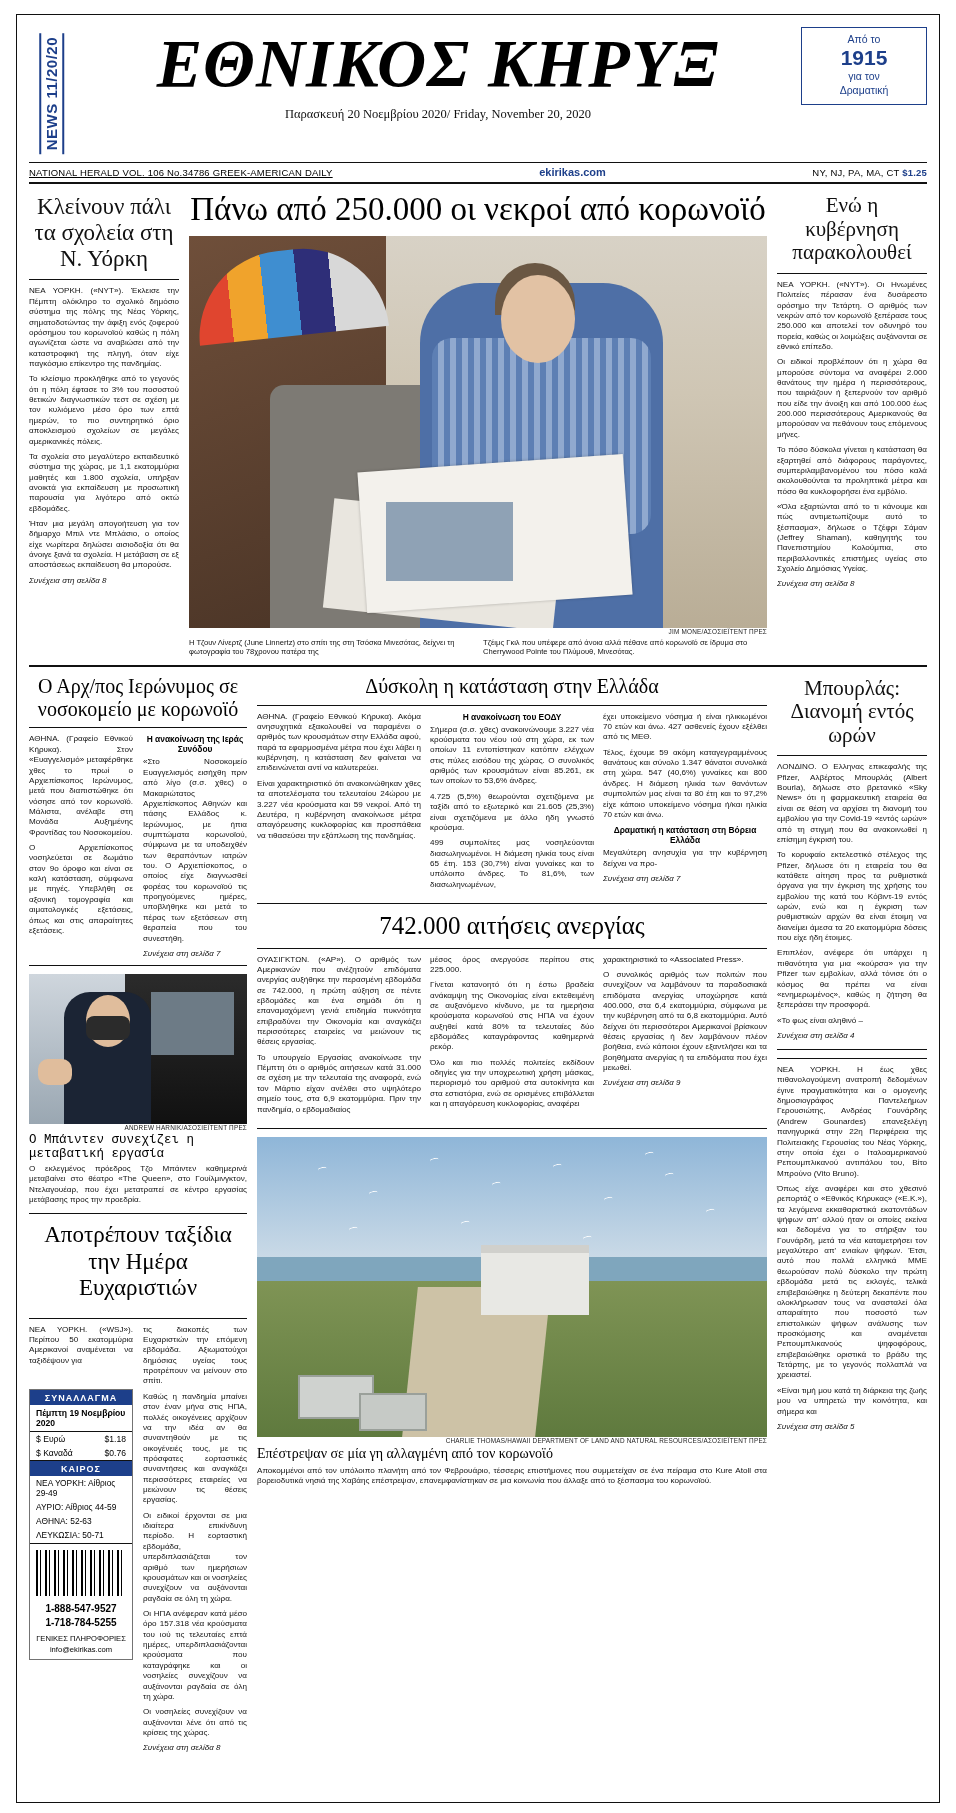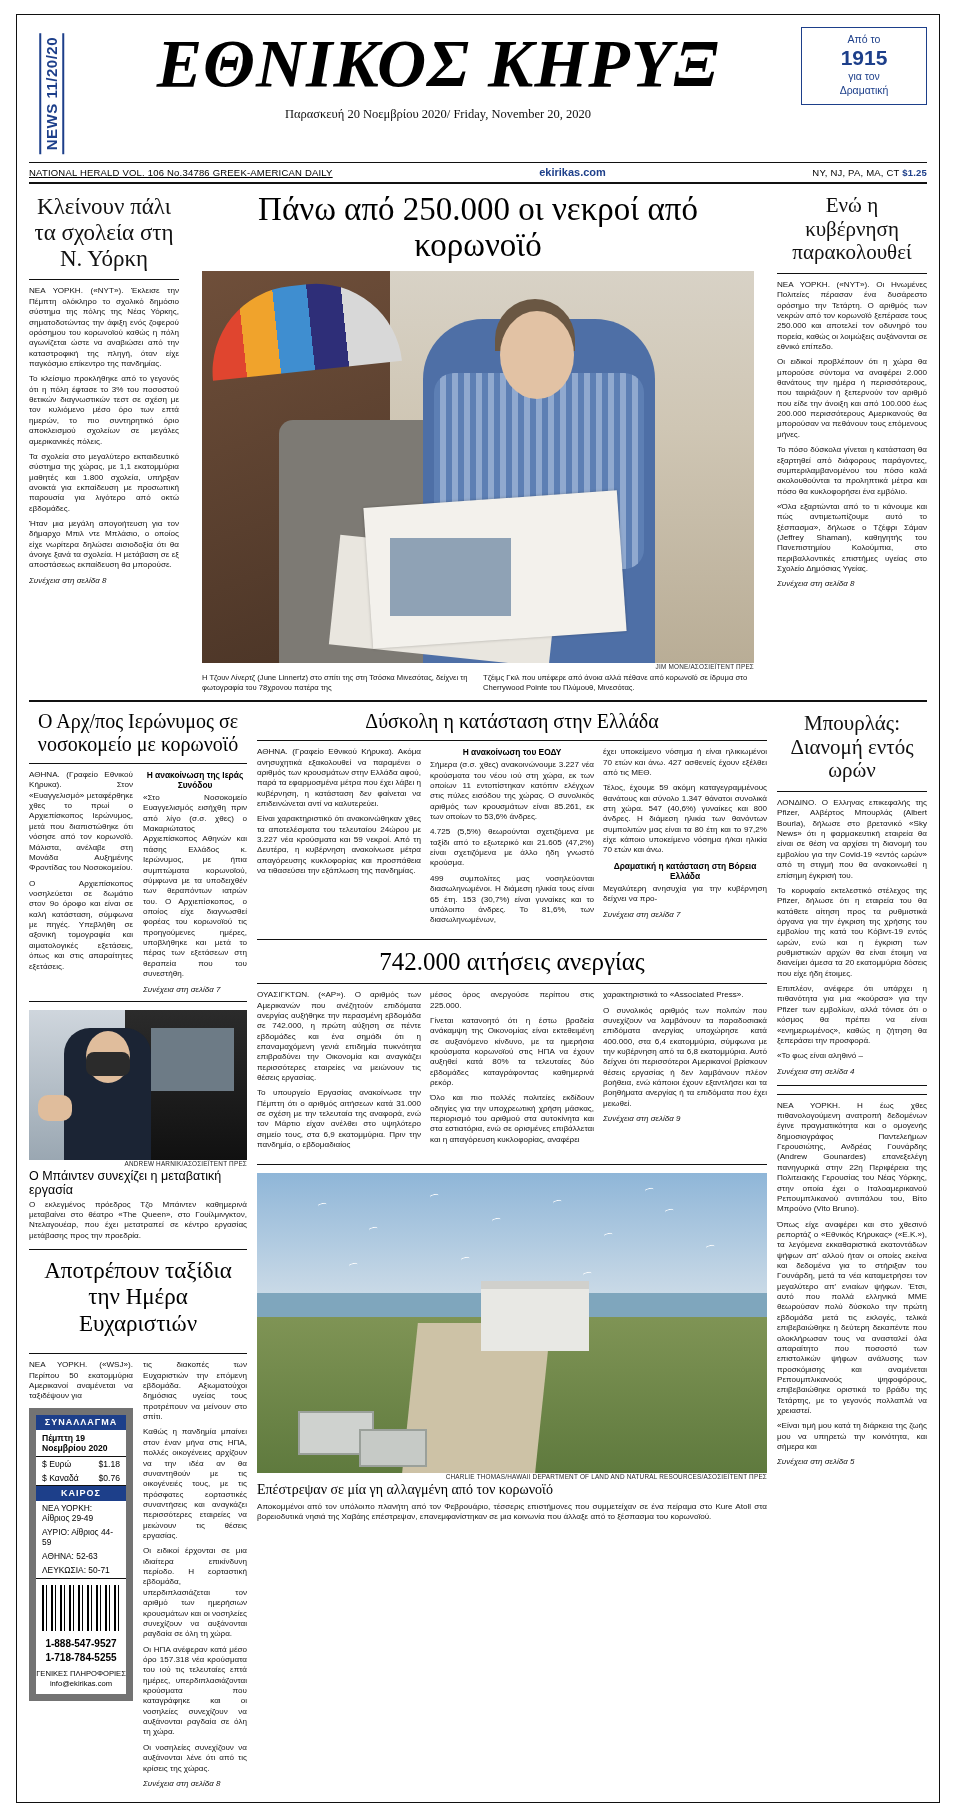--- a/index.html
+++ b/index.html
@@ -40,21 +40,21 @@
   .body-txt{font-size:8.1px;line-height:1.28;text-align:justify;color:#111;
     font-family:"Liberation Sans",sans-serif;}
   .body-txt p{margin:0 0 5px 0;}
   .cont{font-style:italic;font-size:8px;color:#111;font-family:"Liberation Sans",sans-serif;margin-top:4px;}
   .cap{font-size:7.6px;font-family:"Liberation Sans",sans-serif;color:#111;line-height:1.25;margin-top:3px;}
   .credit{font-size:6.4px;font-family:"Liberation Sans",sans-serif;color:#222;text-align:right;letter-spacing:.2px;}
   .rule{border-top:1px solid #111;}
   .rule-thick{border-top:2px solid #111;}
 
   
-  .top{display:flex;gap:23px;margin-top:8px;}
+  .top{display:flex;gap:10px;margin-top:8px;}
   .col-l{width:150px;flex:0 0 150px;}
   .col-c{flex:1;}
   .col-r{width:150px;flex:0 0 150px;}
   .side-head{font-size:23px;line-height:1.12;text-align:center;font-weight:normal;
     font-family:"Liberation Serif",serif;color:#111;margin:2px 0 8px;}
   .side-head.sm{font-size:21px;}
   .mainhead{font-size:33px;line-height:1.08;text-align:center;font-family:"Liberation Serif",serif;color:#000;margin:0 0 8px;}
   .divline{border-top:1px solid #111;margin:6px 0;}
 
   
@@ -95,21 +95,21 @@
 
   
   .mid{display:flex;gap:10px;margin-top:8px;}
   .mid .a{width:218px;flex:0 0 218px;}
   .mid .b{flex:1;}
   .mid .c{width:150px;flex:0 0 150px;}
   .hd2{font-size:20px;line-height:1.14;text-align:center;font-family:"Liberation Serif",serif;margin:0 0 7px;}
   .sub-b{font-size:8.4px;font-weight:bold;font-family:"Liberation Sans",sans-serif;margin:0 0 3px;}
 
   
-  .boxw{border:7px solid #737373;margin-top:6px;}
+  .boxw{border:1px solid #737373;margin-top:23px;}
   .boxw .bar{background:#1d3f8a;color:#fff;font-family:"Liberation Sans",sans-serif;
     font-size:9px;font-weight:bold;text-align:center;letter-spacing:1px;padding:2.5px 0;}
   .boxw .date{font-family:"Liberation Sans",sans-serif;font-size:8.6px;font-weight:bold;padding:3px 6px;border-bottom:1px solid #111;}
   .boxw .row{display:flex;justify-content:space-between;font-family:"Liberation Sans",sans-serif;
     font-size:8.6px;padding:2px 6px;}
   .boxw .rowb{border-bottom:1px solid #111;}
   .boxw .wrow{font-family:"Liberation Sans",sans-serif;font-size:8.4px;padding:2px 6px;}
   .barcode{height:46px;margin:6px 6px 4px;background:repeating-linear-gradient(90deg,#000 0 2px,#fff 2px 4px,#000 4px 5px,#fff 5px 9px);}
   .phones{font-family:"Liberation Sans",sans-serif;font-size:10px;font-weight:bold;text-align:center;line-height:1.4;padding:2px 0 4px;}
   .phinfo{font-family:"Liberation Sans",sans-serif;font-size:7.6px;text-align:center;line-height:1.4;padding-bottom:4px;}
@@ -221,21 +221,21 @@
       <div class="photo ph2">
         <div class="bg"></div>
             <div class="car"></div>
             <div class="win"></div>
         <div class="man"></div>
             <div class="face"></div>
             <div class="mask"></div>
             <div class="hand"></div>
       </div>
       <div class="credit">ANDREW HARNIK/ΑΣΟΣΙΕΪΤΕΝΤ ΠΡΕΣ</div>
-      <div style="font-size:12.5px;font-family:Liberation Sans, sans-serif;margin:2px 0 3px;">Ο Μπάιντεν συνεχίζει η μεταβατική εργασία</div>
+      <div style="font-size:12.5px;font-family:Liberation Mono, monospace;margin:2px 0 3px;">Ο Μπάιντεν συνεχίζει η μεταβατική εργασία</div>
       <div class="body-txt">
         <p>Ο εκλεγμένος πρόεδρος Τζο Μπάιντεν καθημερινά μεταβαίνει στο θέατρο «The Queen», στο Γουίλμινγκτον, Ντελαγουέαρ, που έχει μετατραπεί σε κέντρο εργασίας μετάβασης προς την προεδρία.</p>
       </div>
 
       <div class="rule" style="margin:8px 0 8px"></div>
 
       <div class="hdbig">Αποτρέπουν ταξίδια την Ημέρα Ευχαριστιών</div>
       <div class="divline"></div>
       <div style="display:flex;gap:10px;">
         <div style="flex:1">
@@ -288,21 +288,21 @@
       <div class="divline"></div>
       <div style="display:flex;gap:9px;">
         <div style="flex:1" class="body-txt">
           <p>ΑΘΗΝΑ. (Γραφείο Εθνικού Κήρυκα). Ακόμα ανησυχητικά εξακολουθεί να παραμένει ο αριθμός των κρουσμάτων στην Ελλάδα αφού, παρά τα εφαρμοσμένα μέτρα που έχει λάβει η κυβέρνηση, η κατάσταση δεν φαίνεται να επιδεινώνεται αντί να καλυτερεύει.</p>
           <p>Είναι χαρακτηριστικό ότι ανακοινώθηκαν χθες τα αποτελέσματα του τελευταίου 24ώρου με 3.227 νέα κρούσματα και 59 νεκροί. Από τη Δευτέρα, η κυβέρνηση ανακοίνωσε μέτρα απαγόρευσης κυκλοφορίας και προσπάθεια να τιθασεύσει την εξάπλωση της πανδημίας.</p>
         </div>
         <div style="flex:1">
           <div class="sub-b" style="text-align:center">Η ανακοίνωση του ΕΟΔΥ</div>
           <div class="body-txt">
             <p>Σήμερα (σ.σ. χθες) ανακοινώνουμε 3.227 νέα κρούσματα του νέου ιού στη χώρα, εκ των οποίων 11 εντοπίστηκαν κατόπιν ελέγχων στις πύλες εισόδου της χώρας. Ο συνολικός αριθμός των κρουσμάτων είναι 85.261, εκ των οποίων το 53,6% άνδρες.</p>
-            <p>4.725 (5,5%) θεωρούνται σχετιζόμενα με ταξίδι από το εξωτερικό και 21.605 (47,2%) είναι σχετιζόμενα με άλλο ήδη γνωστό κρούσμα.</p>
+            <p>4.725 (5,5%) θεωρούνται σχετιζόμενα με ταξίδι από το εξωτερικό και 21.605 (25,3%) είναι σχετιζόμενα με άλλο ήδη γνωστό κρούσμα.</p>
             <p>499 συμπολίτες μας νοσηλεύονται διασωληνωμένοι. Η διάμεση ηλικία τους είναι 65 έτη. 153 (30,7%) είναι γυναίκες και το υπόλοιπο άνδρες. Το 81,6%, των διασωληνωμένων,</p>
           </div>
         </div>
         <div style="flex:1">
           <div class="body-txt">
             <p>έχει υποκείμενο νόσημα ή είναι ηλικιωμένοι 70 ετών και άνω. 427 ασθενείς έχουν εξέλθει από τις ΜΕΘ.</p>
             <p>Τέλος, έχουμε 59 ακόμη καταγεγραμμένους θανάτους και σύνολο 1.347 θάνατοι συνολικά στη χώρα. 547 (40,6%) γυναίκες και 800 άνδρες. Η διάμεση ηλικία των θανόντων συμπολιτών μας είναι τα 80 έτη και το 97,2% είχε κάποιο υποκείμενο νόσημα ή/και ηλικία 70 ετών και άνω.</p>
           </div>
           <div class="sub-b" style="text-align:center">Δραματική η κατάσταση στη Βόρεια Ελλάδα</div>
           <div class="body-txt">

